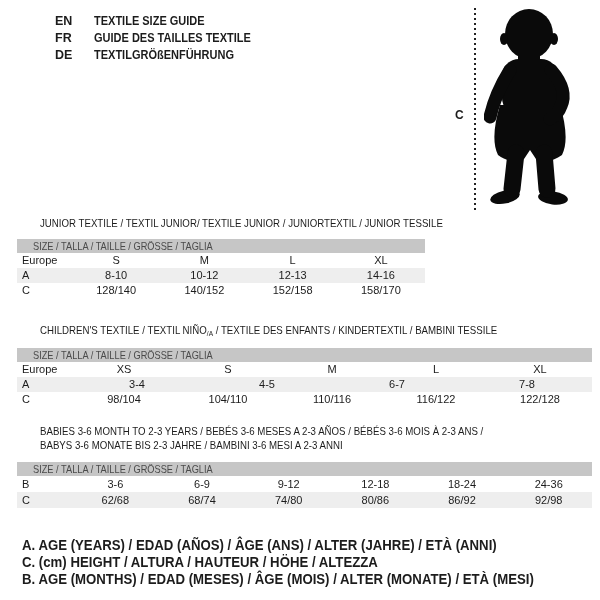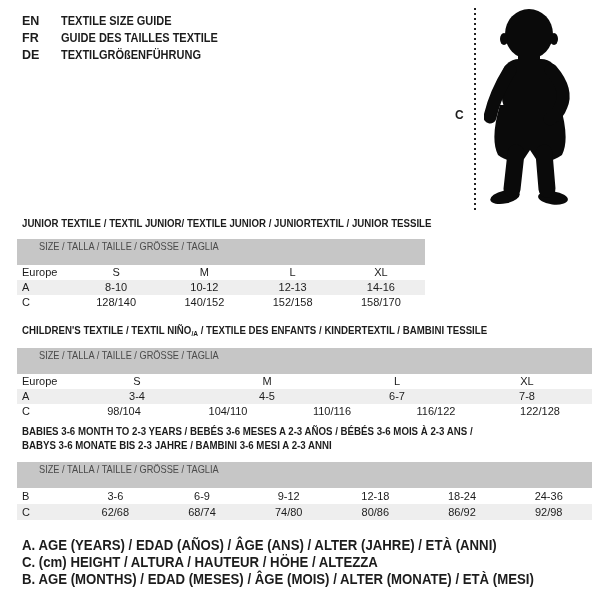--- a/index.html
+++ b/index.html
@@ -5,32 +5,32 @@
   html,body { margin:0; padding:0; background:#fff; }
   .page {
     position:relative; width:600px; height:600px; background:#ffffff;
     font-family:"Liberation Sans", sans-serif; color:#1c1c1c; overflow:hidden;
   }
   .cond { display:inline-block; transform:scaleX(0.88); transform-origin:0 50%; white-space:nowrap; }
 
   
   .lang-list { position:absolute; left:22px; top:13px; font-weight:bold; font-size:12.5px; line-height:17px; }
   .lang-row { display:flex; }
-  .lang-code { width:39px; }
+  .lang-code { width:39px;margin-left:33px; }
 
   
   .dotted-line { position:absolute; left:474px; top:8px; width:2px; height:202px;
     background:repeating-linear-gradient(to bottom,#222 0 2px,transparent 2px 5px); }
   .height-label { position:absolute; left:455px; top:108px; font-weight:bold; font-size:12px; }
   .baby { position:absolute; left:484px; top:7px; }
 
   
-  .sec-title { position:absolute; left:22px; font-weight:bold; font-size:11px; line-height:14px; }
+  .sec-title { position:absolute; left:40px; font-weight:normal; font-size:11px; line-height:14px; }
   .size-table { position:absolute; left:17px; }
-  .bar { height:26px; line-height:14px; background:#c6c6c6; padding-left:22px; font-size:10.5px; color:#4a4a4a; font-weight:normal; }
+  .bar { height:14px; line-height:14px; background:#c6c6c6; padding-left:16px; font-size:10.5px; color:#4a4a4a; font-weight:normal; }
   .trow { display:flex; height:15px; line-height:15px; font-size:11px; }
   .t3 .trow { height:16px; line-height:16px; }
   .rlabel { width:55px; padding-left:5px; box-sizing:border-box; }
   .cell { flex:1; text-align:center; }
   .stripe { background:#eeeeee; }
 
   .subA { font-size:7.5px; vertical-align:-2px; }
 
   
   .footnotes { position:absolute; left:22px; top:536px; font-weight:bold; font-size:15px; line-height:17px; }
@@ -108,20 +108,21 @@
 
   <div class="sec-title" style="top:323px;">
     <span class="cond"><span>CHILDREN'S TEXTILE / TEXTIL NIÑO</span><span class="subA">/A</span><span> / TEXTILE DES ENFANTS / KINDERTEXTIL / BAMBINI TESSILE</span></span>
   </div>
   <div class="size-table" style="top:348px; width:575px;">
     <div class="bar">
       <span class="cond">SIZE / TALLA / TAILLE / GRÖSSE / TAGLIA</span>
     </div>
     <div class="trow">
       <span class="rlabel">Europe</span>
+      <span class="cell">XS</span>
       <span class="cell">S</span>
       <span class="cell">M</span>
       <span class="cell">L</span>
       <span class="cell">XL</span>
     </div>
     <div class="trow stripe">
       <span class="rlabel">A</span>
       <span class="cell">3-4</span>
       <span class="cell">4-5</span>
       <span class="cell">6-7</span>

